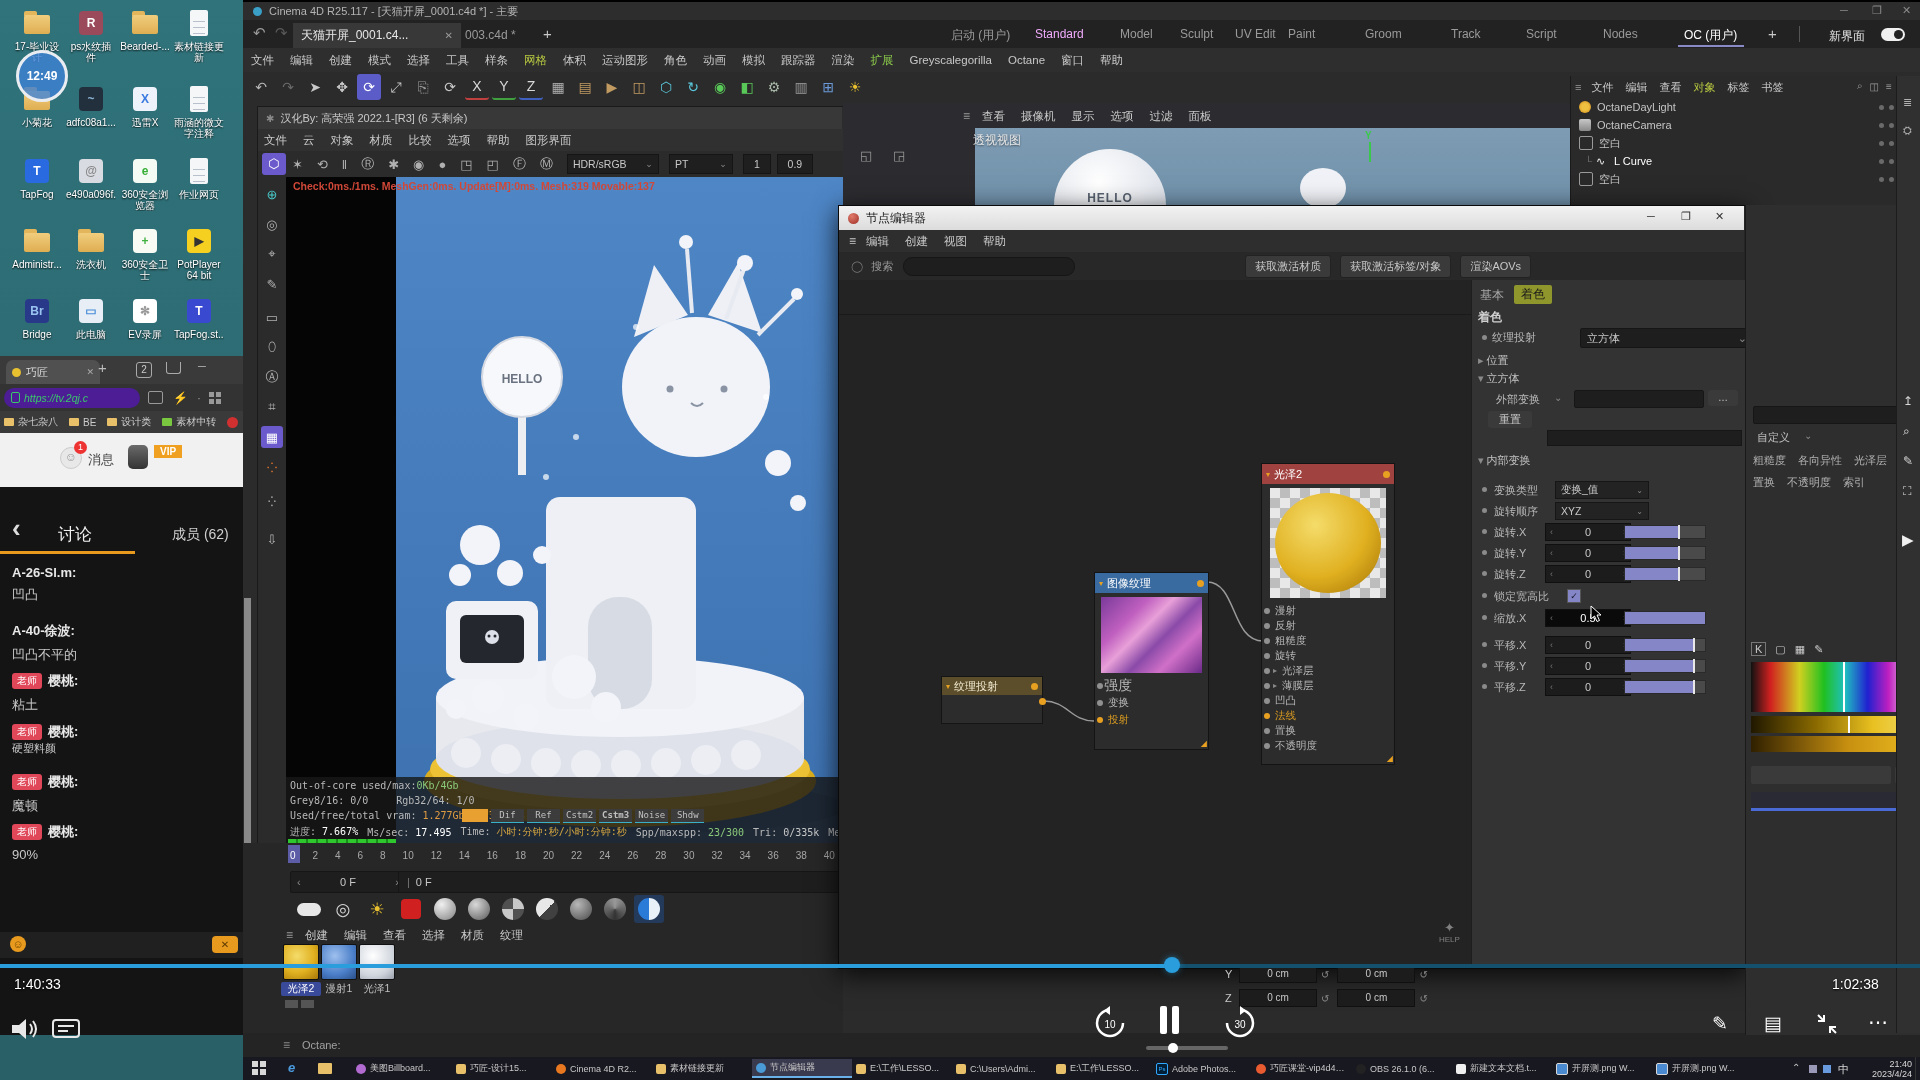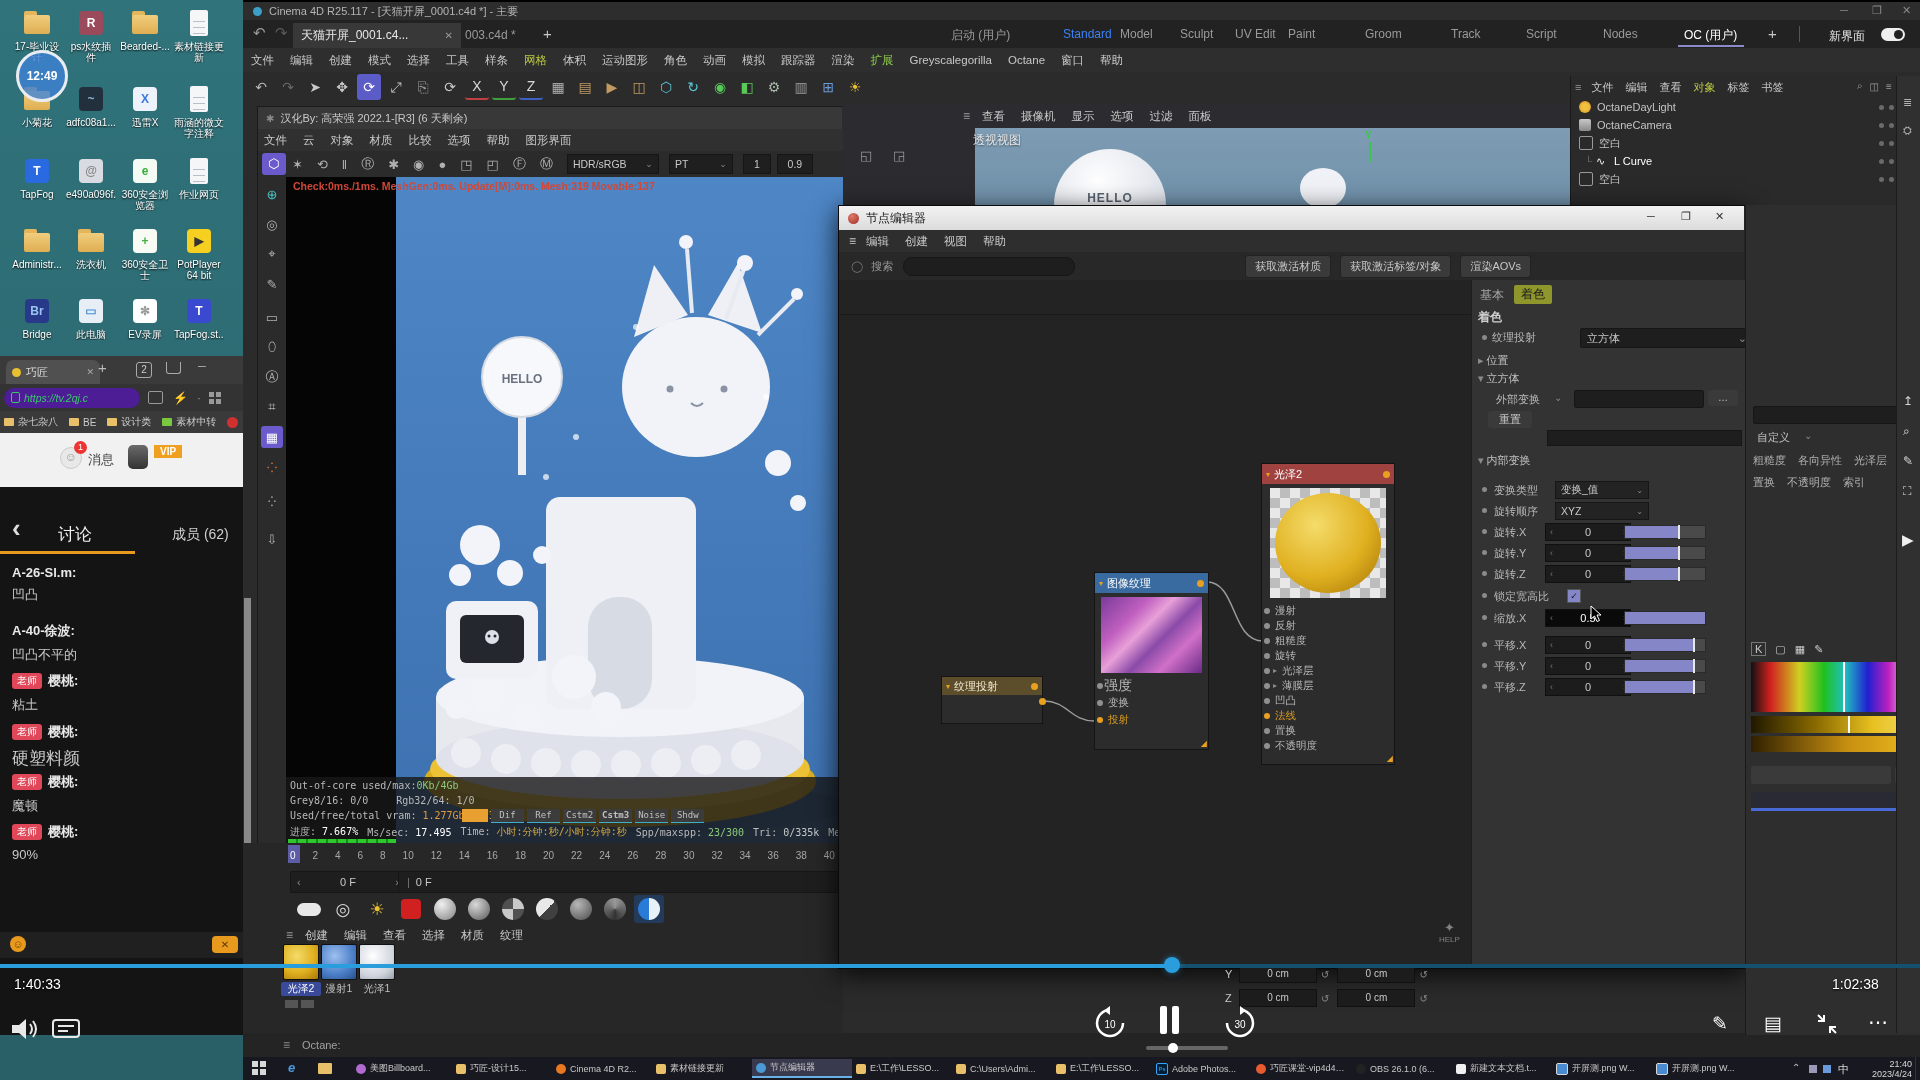--- a/index.html
+++ b/index.html
@@ -248,21 +248,21 @@
           <span style="background: rgb(224, 72, 90); color: rgb(255, 255, 255); font-size: 10px; padding: 1px 5px; border-radius: 3px; margin-right: 6px;">老师</span>
           <span style="color: rgb(232, 232, 232); font-size: 13px; font-weight: bold;">樱桃:</span>
         </div>
         <div style="margin-top: 6px; color: rgb(200, 200, 200); font-size: 13px;">粘土</div>
       </div>
       <div style="position: absolute; left: 12px; top: 236px; width: 220px;">
         <div style="display: flex; align-items: center;">
           <span style="background: rgb(224, 72, 90); color: rgb(255, 255, 255); font-size: 10px; padding: 1px 5px; border-radius: 3px; margin-right: 6px;">老师</span>
           <span style="color: rgb(232, 232, 232); font-size: 13px; font-weight: bold;">樱桃:</span>
         </div>
-        <div style="margin-top: 6px; color: rgb(200, 200, 200); font-size: 17px;">硬塑料颜</div>
+        <div style="color: rgb(200, 200, 200); font-size: 11px;">硬塑料颜</div>
       </div>
       <div style="position: absolute; left: 12px; top: 286px; width: 220px;">
         <div style="display: flex; align-items: center;">
           <span style="background: rgb(224, 72, 90); color: rgb(255, 255, 255); font-size: 10px; padding: 1px 5px; border-radius: 3px; margin-right: 6px;">老师</span>
           <span style="color: rgb(232, 232, 232); font-size: 13px; font-weight: bold;">樱桃:</span>
         </div>
         <div style="margin-top: 6px; color: rgb(200, 200, 200); font-size: 13px;">魔顿</div>
       </div>
       <div style="position: absolute; left: 12px; top: 336px; width: 220px;">
         <div style="display: flex; align-items: center;">
@@ -292,21 +292,21 @@
   <span class="abs" style="left:10px;top:4px;color:#9a9a9a;font-size:15px;">↶</span>
   <span class="abs" style="left:32px;top:4px;color:#5a5a5a;font-size:15px;">↷</span>
   <div class="abs row" style="left:50px;top:3px;width:152px;height:25px;background:#383838;padding:0 8px;">
     <span class="tx nowrapclip" style="color:#e8e8e8;font-size:12px;flex:1;">天猫开屏_0001.c4...</span>
     <span style="color:#999;font-size:10px;margin-left:6px;">✕</span>
   </div>
   <span class="abs tx" style="left:222px;top:8px;color:#9a9a9a;font-size:12px;">003.c4d *</span>
   <span class="abs" style="left:300px;top:5px;color:#c8c8c8;font-size:15px;">+</span>
   <div class="abs" id="layout-tabs" style="left:0;top:0;width:1677px;height:28px;">
       <span style="position: absolute; left: 708px; top: 7px; color: rgb(154, 154, 154); font-size: 12px; white-space: nowrap;">启动 (用户)</span>
-      <span style="position: absolute; left: 792px; top: 7px; color: #3b82f6; font-size: 12px; white-space: nowrap; margin-left: 28px;">Standard</span>
+      <span style="position: absolute; left: 792px; top: 7px; color: #f0abfc; font-size: 12px; white-space: nowrap;">Standard</span>
       <span style="position: absolute; left: 877px; top: 7px; color: rgb(154, 154, 154); font-size: 12px; white-space: nowrap;">Model</span>
       <span style="position: absolute; left: 937px; top: 7px; color: rgb(154, 154, 154); font-size: 12px; white-space: nowrap;">Sculpt</span>
       <span style="position: absolute; left: 992px; top: 7px; color: rgb(154, 154, 154); font-size: 12px; white-space: nowrap;">UV Edit</span>
       <span style="position: absolute; left: 1045px; top: 7px; color: rgb(154, 154, 154); font-size: 12px; white-space: nowrap;">Paint</span>
       <span style="position: absolute; left: 1122px; top: 7px; color: rgb(154, 154, 154); font-size: 12px; white-space: nowrap;">Groom</span>
       <span style="position: absolute; left: 1208px; top: 7px; color: rgb(154, 154, 154); font-size: 12px; white-space: nowrap;">Track</span>
       <span style="position: absolute; left: 1283px; top: 7px; color: rgb(154, 154, 154); font-size: 12px; white-space: nowrap;">Script</span>
       <span style="position: absolute; left: 1360px; top: 7px; color: rgb(154, 154, 154); font-size: 12px; white-space: nowrap;">Nodes</span>
       <span style="position: absolute; left: 1441px; top: 7px; color: rgb(255, 255, 255); font-size: 12px; white-space: nowrap;">OC (用户)</span>
       <div style="position: absolute; left: 1435px; top: 25px; width: 66px; height: 2px; background: rgb(138, 138, 200);"></div>

